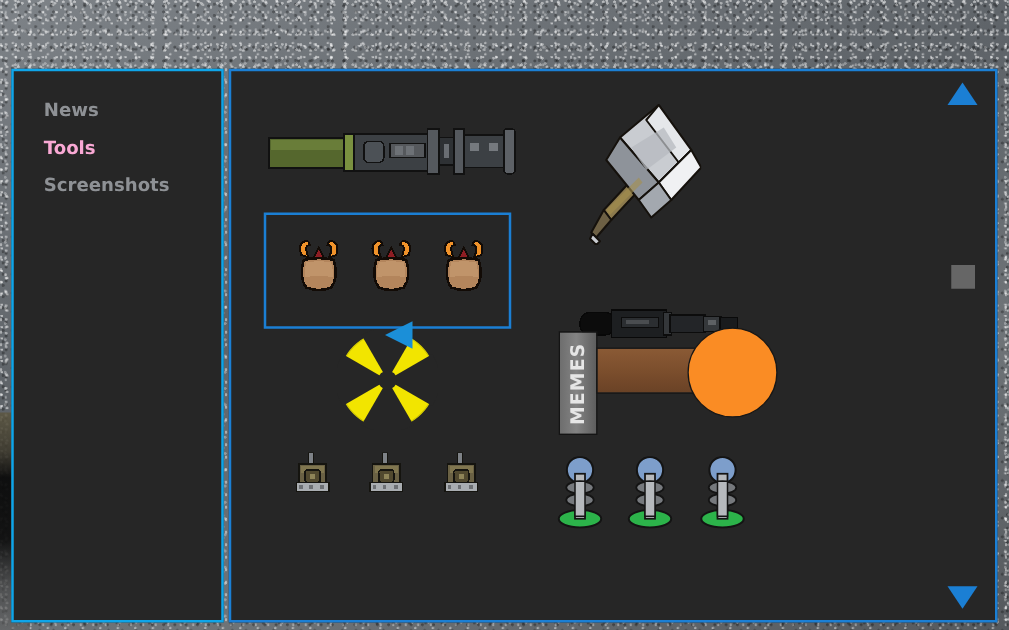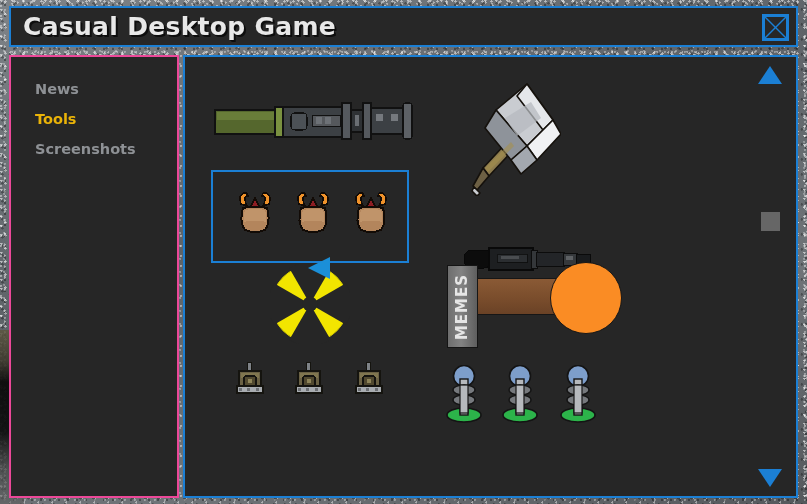--- a/index.html
+++ b/index.html
@@ -95,36 +95,36 @@
   }
 
   
   #sidebar {
     position: absolute;
     left: 3px;
     top: 49px;
     width: 170px;
     height: 443px;
     background: #262626;
-    border: 2px solid #ec4899;
+    border: 2px solid #0ea5e9;
     box-sizing: border-box;
     padding-top: 17px;
   }
   .nav-item {
     height: 30px;
     line-height: 30px;
     padding-left: 24px;
     font-size: 14.5px;
     font-weight: bold;
     color: #8e9195;
     font-family: "DejaVu Sans", sans-serif;
     cursor: pointer;
     white-space: nowrap;
   }
-  .nav-item.selected { color: #eab308; }
+  .nav-item.selected { color: #f9a8d4; }
 
   
   #main-panel {
     position: absolute;
     left: 177px;
     top: 49px;
     width: 615px;
     height: 443px;
     background: #262626;
     border: 2px solid #1b7fd4;
@@ -221,30 +221,20 @@
     cursor: pointer;
   }
 </style>
 </head>
 <body>
 
 <div id="desktop"></div>
 
 <div id="window">
 
-  <div id="titlebar">
-    <span id="title-text">Casual Desktop Game</span>
-    <div id="close-button">
-      <svg width="27" height="27" viewBox="0 0 27 27">
-        <rect x="1.5" y="1.5" width="24" height="24" fill="none" stroke="#1b7fd4" stroke-width="3"></rect>
-        <line x1="3" y1="3" x2="24" y2="24" stroke="#1b7fd4" stroke-width="1.4"></line>
-        <line x1="24" y1="3" x2="3" y2="24" stroke="#1b7fd4" stroke-width="1.4"></line>
-      </svg>
-    </div>
-  </div>
 
   <div id="sidebar">
     <div class="nav-item">News</div>
     <div class="nav-item selected">Tools</div>
     <div class="nav-item">Screenshots</div>
   </div>
 
   <div id="main-panel">
     <div id="canvas">
 

